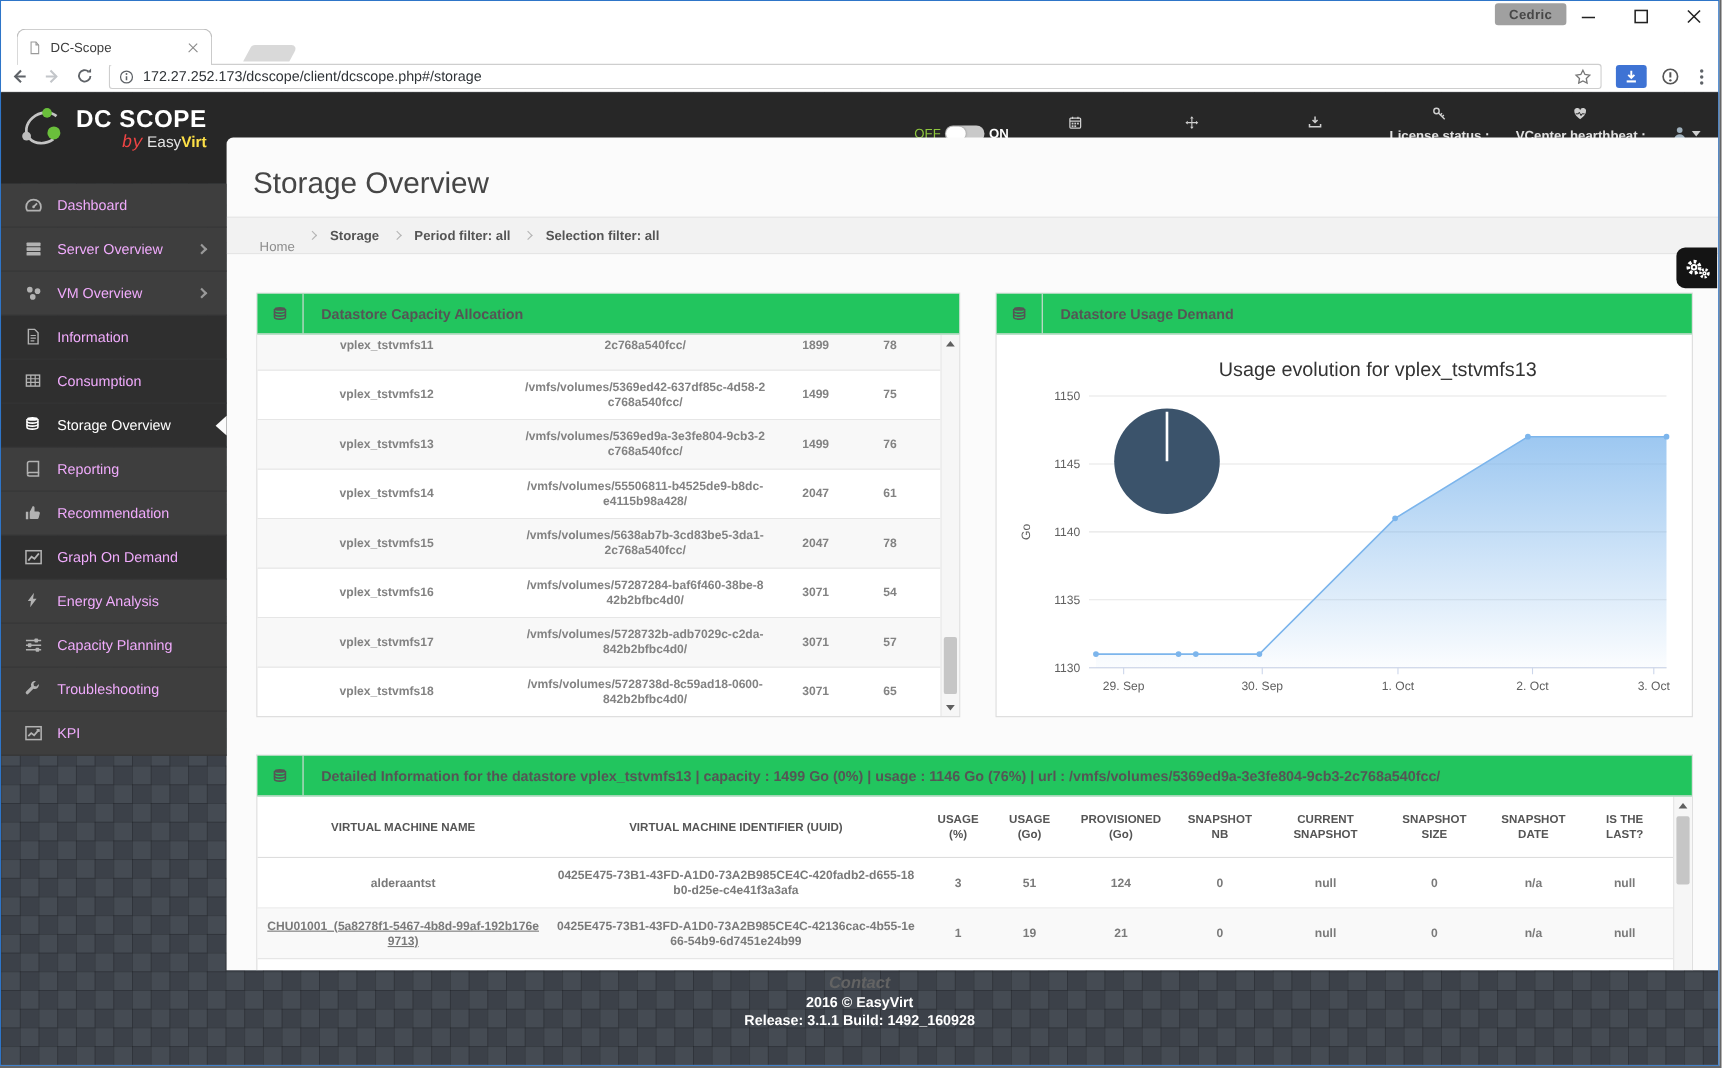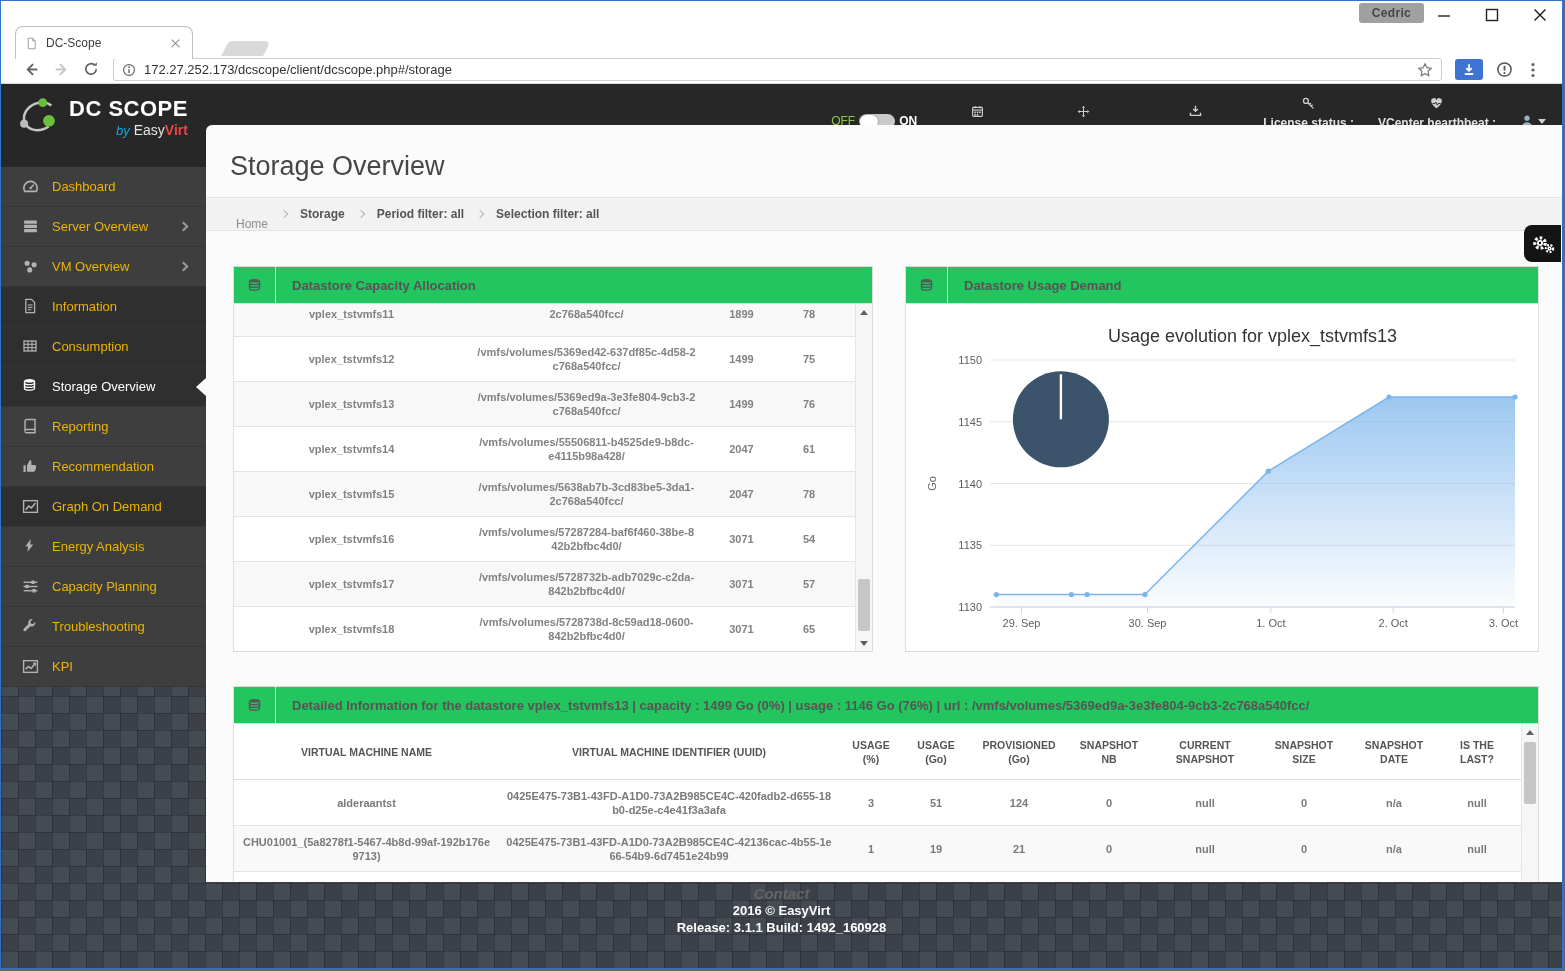--- a/index.html
+++ b/index.html
@@ -16,21 +16,21 @@
   .tab-close { width:15px; height:15px; position:relative; cursor:pointer; }
   .tab-close::before,.tab-close::after{content:"";position:absolute;left:2px;top:7px;width:11px;height:1.4px;background:#8a8a8a;}
   .tab-close::before{transform:rotate(45deg);} .tab-close::after{transform:rotate(-45deg);}
   .tab-stub { position:absolute; left:224px; top:40px; width:42px; height:15px; background:#d9d9d9;
               border-radius:3px 6px 0 0; transform:skewX(-28deg); }
   .profile-badge { position:absolute; right:138px; top:2px; background:#a0a0a0; color:#474747;
                    font-size:12px; font-weight:bold; padding:3px 13px; border-radius:3px; letter-spacing:.3px;}
   .win-controls { position:absolute; right:14px; top:6px; display:flex; gap:32px; align-items:center; }
   .win-btn { width:16px; height:16px; display:flex; align-items:center; justify-content:center; }
 
-  .toolbar { height:28px; background:#fff; border-bottom:1px solid #d9d9d9; display:flex; align-items:center; padding:0 22px; gap:13px; }
+  .toolbar { height:28px; background:#fff; border-bottom:1px solid #d9d9d9; display:flex; align-items:center; padding:0 8px; gap:13px; }
   .navbtn { width:17px; height:17px; display:flex; color:#5f6368; }
   .navbtn.disabled { color:#c3c6ca; }
   .omnibox { flex:1; height:23px; border:1px solid #cecece; border-radius:3px; background:#fff;
              display:flex; align-items:center; padding:0 8px; gap:8px; }
   .omnibox .oicon { width:14px; height:14px; color:#5f6368; display:flex; }
   .omnibox .url { flex:1; font-size:13px; color:#2f3337; }
   .omnibox .star { width:16px; height:16px; color:#777; display:flex; }
   .dl-btn { width:28px; height:21px; background:#3e73d4; border-radius:3px; display:flex; align-items:center; justify-content:center; }
   .ext-icon { width:17px; height:17px; color:#555; display:flex; }
   .kebab { width:14px; height:17px; color:#5f6368; display:flex; align-items:center; justify-content:center; }
@@ -42,39 +42,39 @@
        linear-gradient(rgba(0,0,0,.20) 1px, transparent 1px),
        linear-gradient(90deg, rgba(0,0,0,.20) 1px, transparent 1px),
        conic-gradient(#454b53 0 25%, #3c4149 0 50%, #454b53 0 75%, #3c4149 0);
      background-size:17px 17px, 17px 17px, 34px 34px; }
 
   .app-header { position:relative; height:83px; background:#272727; z-index:1; }
   .brand { position:absolute; left:16px; top:12px; display:flex; gap:10px; align-items:center; }
   .brand-text { line-height:1; }
   .brand-title { color:#fff; font-size:22px; font-weight:bold; letter-spacing:.5px; }
   .brand-sub { text-align:right; margin-top:3px; font-size:14px; }
-  .brand-sub .by { color:#0ea5e9; font-style:italic; font-size:13px; }
+  .brand-sub .by { color:#ef4444; font-style:italic; font-size:16px;font-family:Liberation Mono, monospace; }
   .brand-sub .easy { color:#e3e3e3; }
-  .brand-sub .virt { color:#ef4444; font-weight:bold; }
+  .brand-sub .virt { color:#fde047; font-weight:bold; }
   .top-nav { position:absolute; top:13px; right:16px; display:flex; align-items:center; gap:24px; }
   .tn-item { display:flex; align-items:center; gap:6px; font-size:12px; font-weight:bold; color:#e2e2e2; cursor:pointer;flex-direction:column; }
   .tn-item .icon { width:13px; height:13px; color:#cfcfcf; display:flex; }
   .dot { width:9px; height:9px; border-radius:50%; box-shadow:0 0 3px rgba(80,255,60,.8); }
   .toggle-wrap { display:flex; align-items:center; gap:4px; }
   .toggle-off { color:#8ec63f; font-size:12px; font-weight:normal; }
   .toggle-on { color:#fff; font-size:12px; font-weight:bold; }
   .toggle-pill { width:36px; height:15px; background:#c9c9c9; border-radius:8px; position:relative; cursor:pointer; }
   .toggle-pill .knob { position:absolute; left:1px; top:1px; width:18px; height:13px; background:#fff; border-radius:7px; box-shadow:0 0 2px rgba(0,0,0,.4); }
   .user-menu { display:flex; align-items:center; gap:4px; color:#9fb0bc; cursor:pointer; }
   .user-menu .icon { width:14px; height:14px; display:flex; }
   .caret { width:0; height:0; border-left:4px solid transparent; border-right:4px solid transparent; border-top:5px solid #cfcfcf; }
 
   
   .sidebar { position:absolute; left:0; top:83px; width:205px; z-index:2; }
-  .side-item { height:40px; display:flex; align-items:center; background:#3e3e3e; color:#eab308;
+  .side-item { height:40px; display:flex; align-items:center; background:#3e3e3e; color:#f0abfc;
                font-size:13px; padding-left:21px; position:relative; border-bottom:1px solid #363636; cursor:pointer; }
   .side-item .icon { width:17px; height:17px; color:#b2b2b2; margin-right:13px; display:flex; flex:none; }
   .side-item.submenu { background:#2f2f2f; }
   .side-item.selected { background:#2f2f2f; color:#fff; }
   .side-item.selected .icon { color:#fff; }
   .side-item.selected::after { content:""; position:absolute; right:0; top:50%; margin-top:-9px;
         border-right:10px solid #fbfbfb; border-top:9px solid transparent; border-bottom:9px solid transparent; }
   .side-chev { position:absolute; right:19px; top:50%; width:7px; height:7px; margin-top:-4px;
         border-top:2px solid #999; border-right:2px solid #999; transform:rotate(45deg); }
 
@@ -682,21 +682,21 @@
                   <div class="dc" style="width: 64px;">3</div>
                   <div class="dc" style="width: 66px;">51</div>
                   <div class="dc" style="width: 100px;">124</div>
                   <div class="dc" style="width: 80px;">0</div>
                   <div class="dc" style="width: 112px;">null</div>
                   <div class="dc" style="width: 86px;">0</div>
                   <div class="dc" style="width: 94px;">n/a</div>
                   <div class="dc" style="width: 72px;">null</div>
                 </div>
                 <div class="det-row">
-                  <div class="dc" style="width: 265px;">CHU01001_(5a8278f1-5467-4b8d-99af-192b176e9713)</div>
+                  <div class="dc" style="width: 265px; text-decoration: underline;">CHU01001_(5a8278f1-5467-4b8d-99af-192b176e9713)</div>
                   <div class="dc" style="width: 340px;">0425E475-73B1-43FD-A1D0-73A2B985CE4C-42136cac-4b55-1e66-54b9-6d7451e24b99</div>
                   <div class="dc" style="width: 64px;">1</div>
                   <div class="dc" style="width: 66px;">19</div>
                   <div class="dc" style="width: 100px;">21</div>
                   <div class="dc" style="width: 80px;">0</div>
                   <div class="dc" style="width: 112px;">null</div>
                   <div class="dc" style="width: 86px;">0</div>
                   <div class="dc" style="width: 94px;">n/a</div>
                   <div class="dc" style="width: 72px;">null</div>
                 </div>

